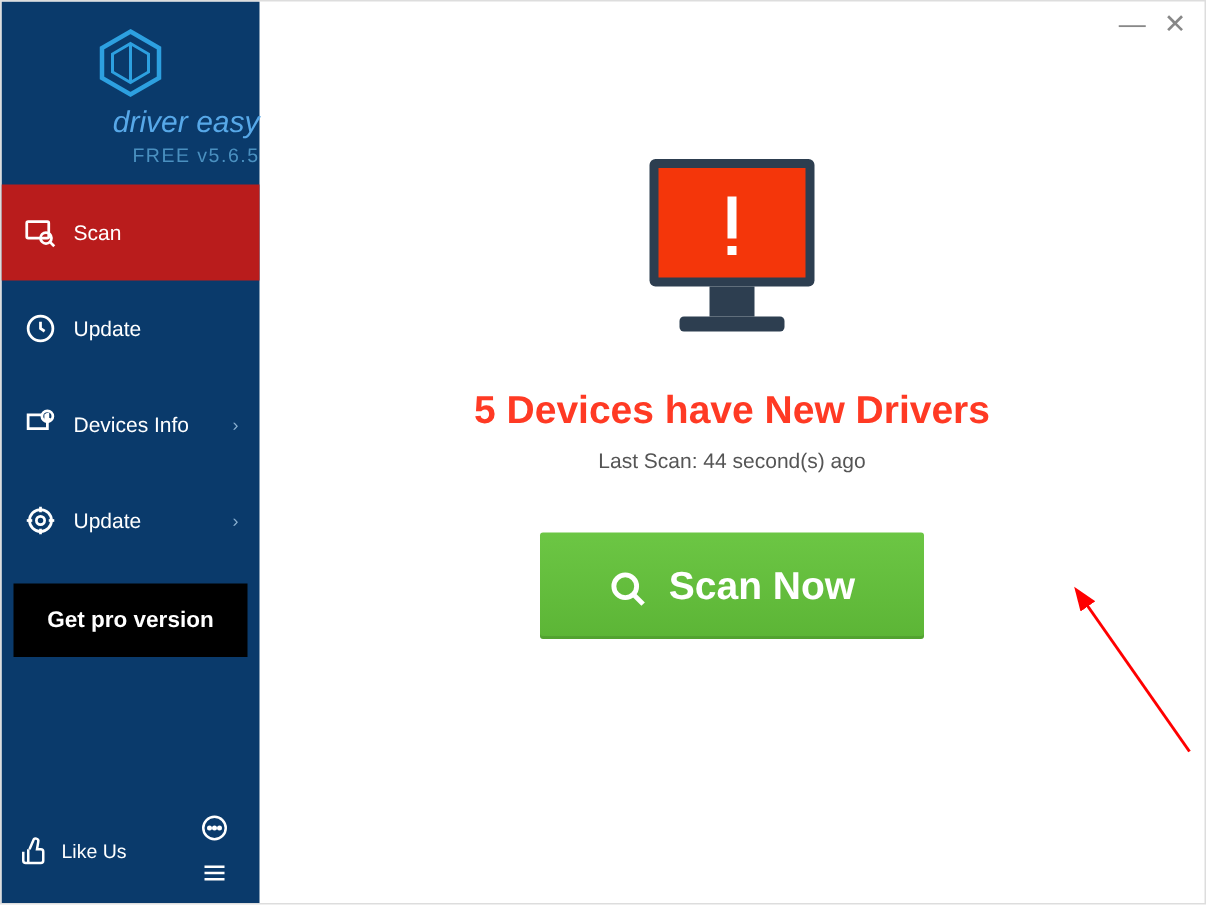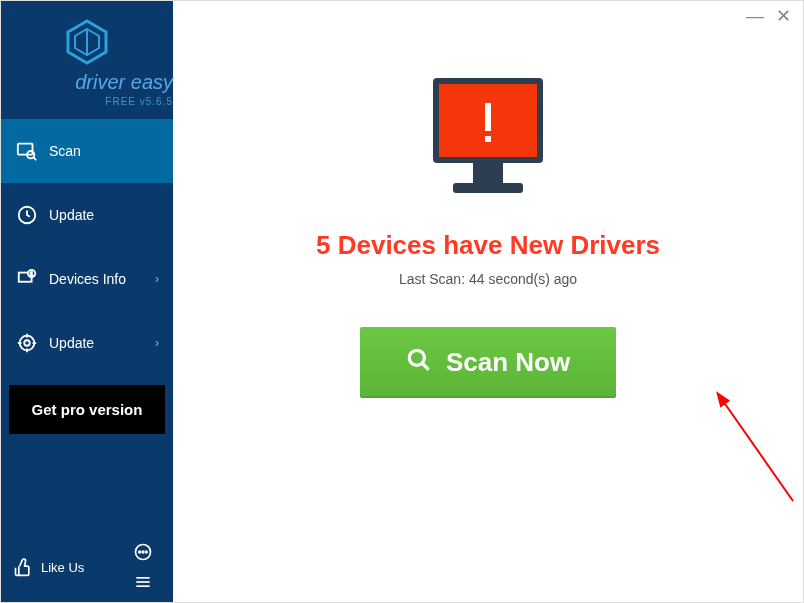--- a/index.html
+++ b/index.html
@@ -3,35 +3,35 @@
 <meta charset="utf-8">
 <style>
 * { margin: 0; padding: 0; box-sizing: border-box; font-family: Arial, sans-serif; }
 body { width: 804px; height: 603px; border: 1px solid #ddd; position: relative; overflow: hidden; background: #fff; }
 .titlebar { position: absolute; top: 0; right: 0; height: 30px; display: flex; align-items: center; gap: 12px; padding-right: 12px; z-index: 10; }
 .titlebar span { color: #888; font-size: 18px; cursor: pointer; font-weight: 300; }
 .sidebar { width: 172px; height: 100%; background: #0a3a6b; float: left; position: relative; }
 .logo-area { text-align: right; padding: 18px 0 12px; }
 .logo-hex { width: 46px; height: 46px; margin: 0 auto 6px; }
 .brand { color: #57a8e8; font-size: 20px; font-style: italic; font-weight: 400; }
-.version { color: #4a90c0; font-size: 10px; margin-top: 2px; letter-spacing: 1px; }
+.version { color: #4a90c0; font-size: 13px; margin-top: 2px; letter-spacing: 1px; }
 .nav-item { display: flex; align-items: center; padding: 0 14px; height: 64px; color: #fff; font-size: 14px; cursor: pointer; position: relative; }
-.nav-item.active { background: #0369a1; align-items: center; }
+.nav-item.active { background: #b91c1c; align-items: center; }
 .nav-item .icon { width: 24px; margin-right: 10px; display: inline-flex; align-items: center; justify-content: center; }
 .nav-item .chevron { position: absolute; right: 14px; color: #8ab0d0; font-size: 12px; }
 .pro-btn { margin: 10px 8px; background: #000000; color: #fff; text-align: center; padding: 16px 0; font-size: 15px; font-weight: bold; cursor: pointer; }
 .bottom-bar { position: absolute; bottom: 0; left: 0; width: 164px; display: flex; align-items: center; padding: 10px 12px; color: #fff; }
 .bottom-bar .like { display: flex; align-items: center; font-size: 13px; cursor: pointer; }
 .bottom-bar .like svg { margin-right: 8px; }
 .bottom-bar .right-icons { margin-left: auto; display: flex; flex-direction: column; gap: 10px; align-items: center; }
-.main { margin-left: 172px; height: 100%; display: flex; flex-direction: column; align-items: center; padding-top: 72px; position: relative; }
+.main { margin-left: 172px; height: 100%; display: flex; flex-direction: column; align-items: center; padding-top: 100px; position: relative; }
 .monitor { width: 150px; height: 135px; margin-bottom: 22px; }
 .headline { color: #ff3a24; font-size: 26px; font-weight: bold; margin-bottom: 10px; }
 .last-scan { color: #555; font-size: 14px; margin-bottom: 40px; }
-.scan-btn { background: linear-gradient(#6cc644, #5cb536); color: #fff; border: none; padding: 20px 46px; font-size: 26px; font-weight: bold; cursor: pointer; display: flex; align-items: flex-start; gap: 14px; border-radius: 2px; box-shadow: inset 0 -2px 0 rgba(0,0,0,.1); }
+.scan-btn { background: linear-gradient(#6cc644, #5cb536); color: #fff; border: none; padding: 20px 46px; font-size: 26px; font-weight: bold; cursor: pointer; display: flex; align-items: flex-end; gap: 14px; border-radius: 2px; box-shadow: inset 0 -2px 0 rgba(0,0,0,.1); }
 .arrow { position: absolute; pointer-events: none; }
 .arrow svg { overflow: visible; }
 </style>
 </head>
 <body>
 
 <div class="titlebar">
   <span>—</span>
   <span>✕</span>
 </div>

